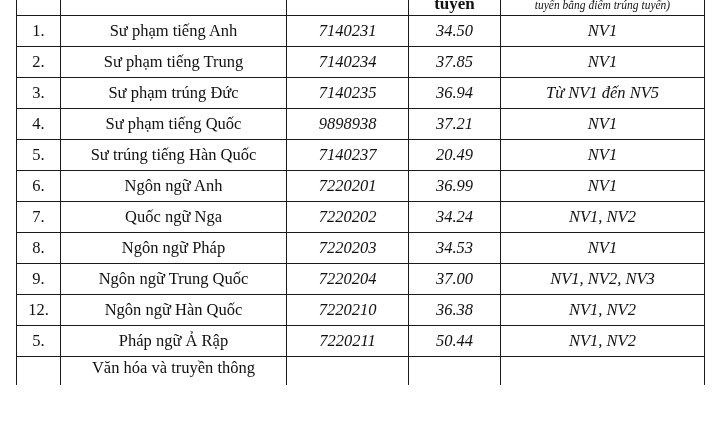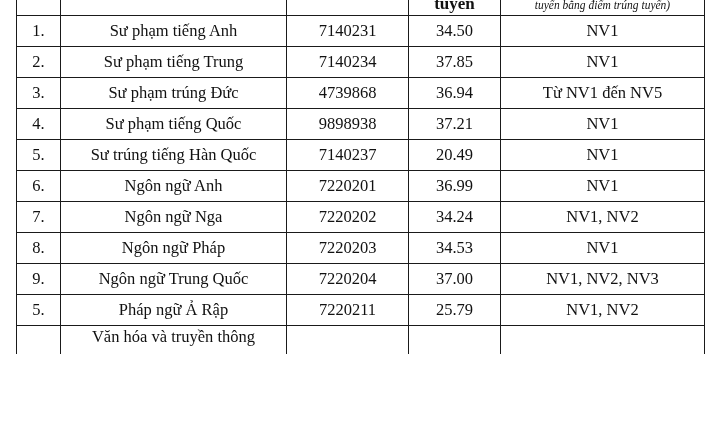--- a/index.html
+++ b/index.html
@@ -64,20 +64,21 @@
   td.stt {
     text-align: center;
     padding-right: 6px;
   }
   td.name {
     text-align: left;
     padding-left: 12px;
   }
   td.code, td.score, td.nv {
     text-align: center;
+    font-style: italic;
   }
   tr.last-row td {
     border-bottom: none;
     height: 26px;
     vertical-align: top;
     padding-top: 2px;
   }
   tr.last-row td.name {
     overflow: hidden;
   }
@@ -118,21 +119,21 @@
       <tr>
         <td class="stt">2.</td>
         <td class="name">Sư phạm tiếng Trung</td>
         <td class="code">7140234</td>
         <td class="score">37.85</td>
         <td class="nv">NV1</td>
       </tr>
       <tr>
         <td class="stt">3.</td>
         <td class="name">Sư phạm trúng Đức</td>
-        <td class="code">4739868</td>
+        <td class="code">7140235</td>
         <td class="score">36.94</td>
         <td class="nv">Từ NV1 đến NV5</td>
       </tr>
       <tr>
         <td class="stt">4.</td>
         <td class="name">Sư phạm tiếng Quốc</td>
         <td class="code">9898938</td>
         <td class="score">37.21</td>
         <td class="nv">NV1</td>
       </tr>
@@ -145,44 +146,51 @@
       </tr>
       <tr>
         <td class="stt">6.</td>
         <td class="name">Ngôn ngữ Anh</td>
         <td class="code">7220201</td>
         <td class="score">36.99</td>
         <td class="nv">NV1</td>
       </tr>
       <tr>
         <td class="stt">7.</td>
-        <td class="name">Ngôn ngữ Nga</td>
+        <td class="name">Quốc ngữ Nga</td>
         <td class="code">7220202</td>
         <td class="score">34.24</td>
         <td class="nv">NV1, NV2</td>
       </tr>
       <tr>
         <td class="stt">8.</td>
         <td class="name">Ngôn ngữ Pháp</td>
         <td class="code">7220203</td>
         <td class="score">34.53</td>
         <td class="nv">NV1</td>
       </tr>
       <tr>
         <td class="stt">9.</td>
         <td class="name">Ngôn ngữ Trung Quốc</td>
         <td class="code">7220204</td>
         <td class="score">37.00</td>
         <td class="nv">NV1, NV2, NV3</td>
       </tr>
       <tr>
+        <td class="stt">12.</td>
+        <td class="name">Ngôn ngữ Hàn Quốc</td>
+        <td class="code">7220210</td>
+        <td class="score">36.38</td>
+        <td class="nv">NV1, NV2</td>
+      </tr>
+      <tr>
         <td class="stt">5.</td>
         <td class="name">Pháp ngữ Ả Rập</td>
         <td class="code">7220211</td>
-        <td class="score">25.79</td>
+        <td class="score">50.44</td>
         <td class="nv">NV1, NV2</td>
       </tr>
       <tr class="last-row">
         <td class="stt"></td>
         <td class="name">Văn hóa và truyền thông</td>
         <td class="code"></td>
         <td class="score"></td>
         <td class="nv"></td>
       </tr>
     </tbody>

